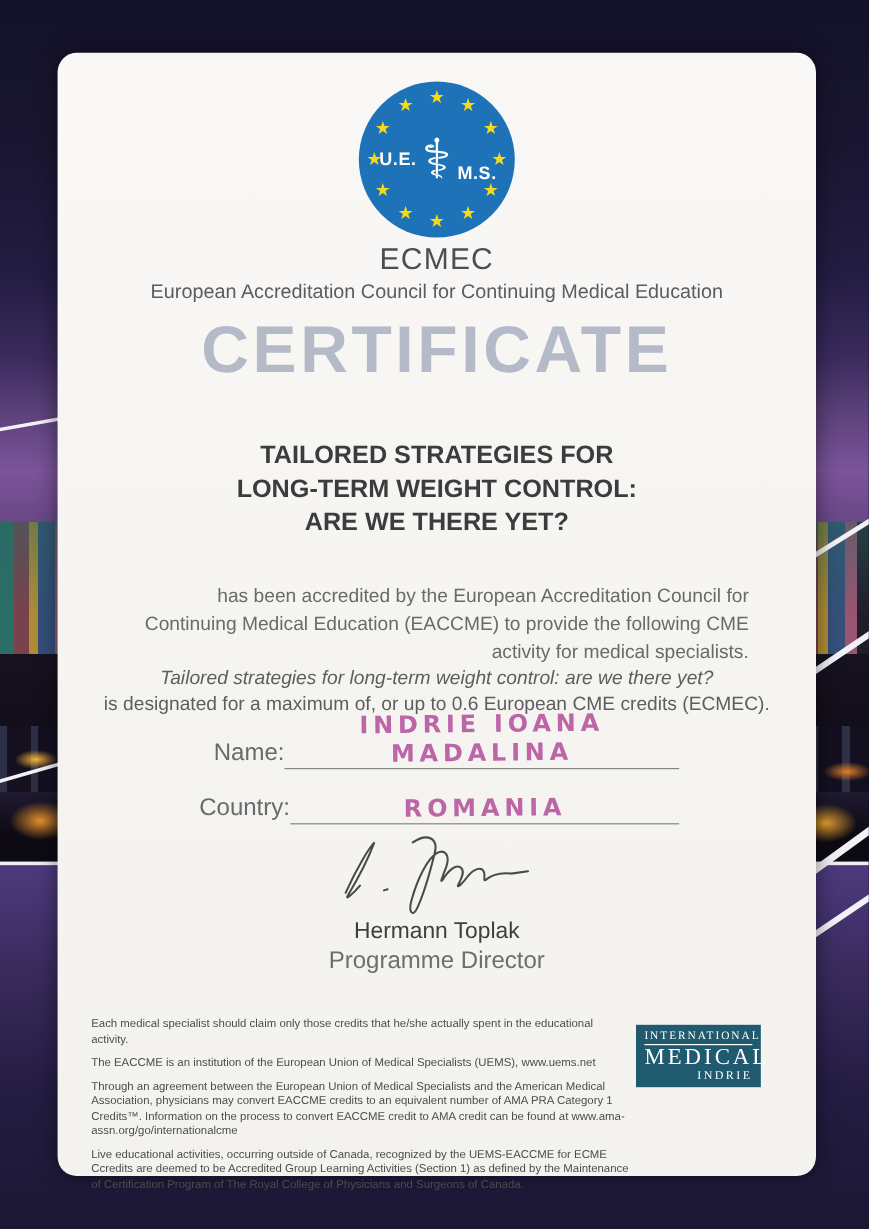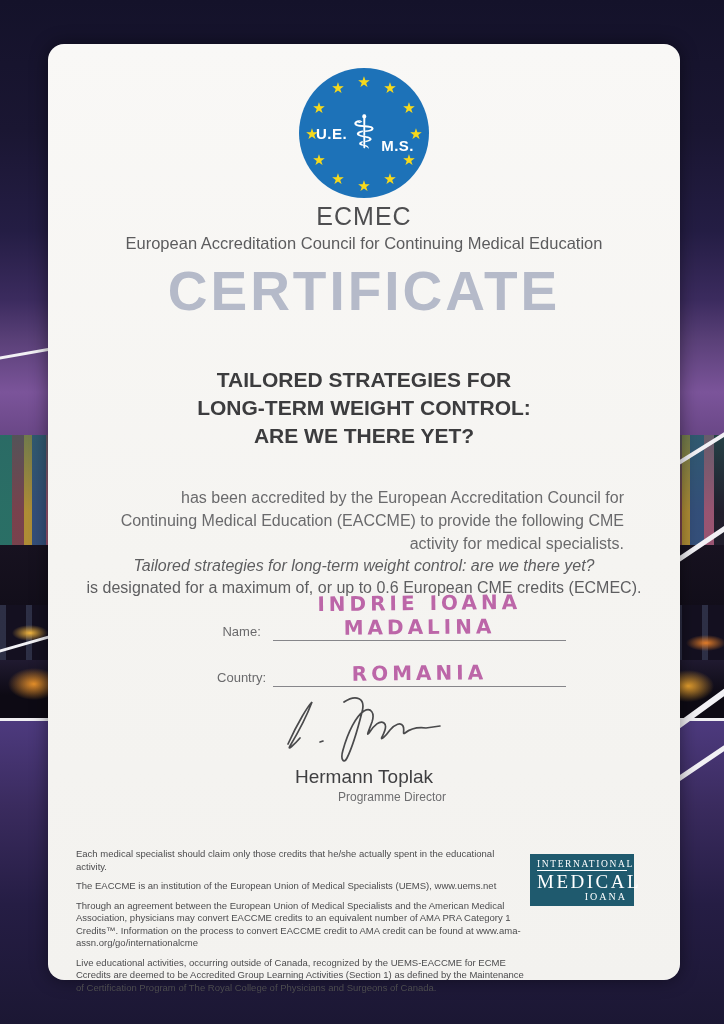--- a/index.html
+++ b/index.html
@@ -81,30 +81,30 @@
   .accred{position:absolute;left:56px;width:520px;top:442px;
     font-size:16px;color:#6a6a6c;line-height:23px;text-align:right;}
   .activity-italic{position:absolute;left:26px;width:580px;top:513px;
     font-size:16px;font-style:italic;color:#5e5e60;text-align:center;}
   .credits{position:absolute;left:26px;width:580px;top:535px;
     font-size:16px;color:#5e5e60;text-align:center;}
 
   .field-row{position:absolute;left:118px;width:400px;display:flex;align-items:flex-end;}
   .field-row.name{top:566px;}
   .field-row.country{top:612px;}
-  .field-label{font-size:13px;color:#6a6a6c;width:76px;text-align:center;padding-bottom:2px;margin-left:44px;}
+  .field-label{font-size:20px;color:#6a6a6c;width:76px;text-align:right;padding-bottom:2px;}
   .field-line{border-bottom:1.5px solid #86868a;width:352px;position:relative;height:30px;}
   .handwriting{position:absolute;left:0;width:100%;bottom:1px;text-align:center;
     font-family:cursive,"DejaVu Sans",sans-serif;
     font-size:20px;font-weight:bold;color:#bc66a8;letter-spacing:4px;transform:rotate(-.6deg);}
 
   .sig-wrap{position:absolute;left:0;width:100%;top:648px;text-align:center;}
   .sig-svg{display:inline-block;}
   .sig-name{position:absolute;left:0;width:100%;top:722px;font-size:19px;color:#3f3f41;}
-  .sig-role{position:absolute;left:0;width:100%;top:746px;font-size:12px;color:#6e6e70;padding-left:28px;}
+  .sig-role{position:absolute;left:0;width:100%;top:746px;font-size:20px;color:#6e6e70;}
 
   .finep{position:absolute;left:28px;width:450px;top:804px;
     font-size:9.5px;color:#4c4c4e;line-height:12.5px;text-align:left;}
   .finep p{margin:0 0 7px 0;}
 
   .imp-logo{position:absolute;left:482px;top:810px;width:104px;height:52px;
     background:#1f5a6e;color:#ffffff;font-family:"Liberation Serif",serif;
     padding:5px 7px;box-sizing:border-box;}
   .imp-l1{font-size:9.5px;letter-spacing:1.6px;border-bottom:1px solid #fff;
     padding-bottom:1px;white-space:nowrap;}
@@ -193,16 +193,16 @@
   <div class="finep">
     <p>Each medical specialist should claim only those credits that he/she actually spent in the educational activity.</p>
     <p>The EACCME is an institution of the European Union of Medical Specialists (UEMS), www.uems.net</p>
     <p>Through an agreement between the European Union of Medical Specialists and the American Medical Association, physicians may convert EACCME credits to an equivalent number of AMA PRA Category 1 Credits™. Information on the process to convert EACCME credit to AMA credit can be found at www.ama-assn.org/go/internationalcme</p>
     <p>Live educational activities, occurring outside of Canada, recognized by the UEMS-EACCME for ECME Ccredits are deemed to be Accredited Group Learning Activities (Section 1) as defined by the Maintenance of Certification Program of The Royal College of Physicians and Surgeons of Canada.</p>
   </div>
 
   <div class="imp-logo">
     <div class="imp-l1">INTERNATIONAL</div>
     <div class="imp-l2">MEDICAL</div>
-    <div class="imp-l3">IOANA</div>
+    <div class="imp-l3">INDRIE</div>
   </div>
 
 </div>
 
 </body></html>

